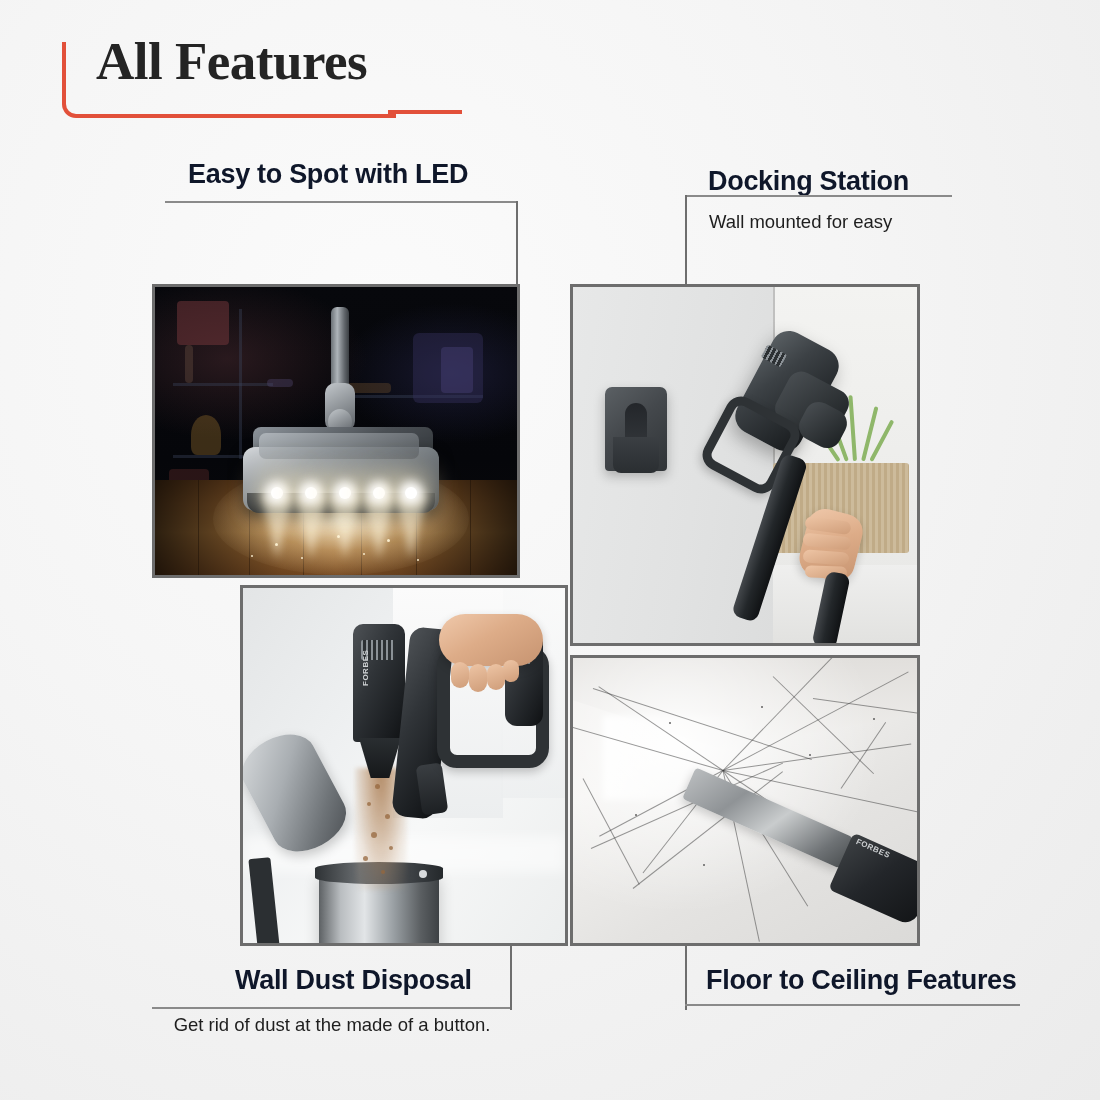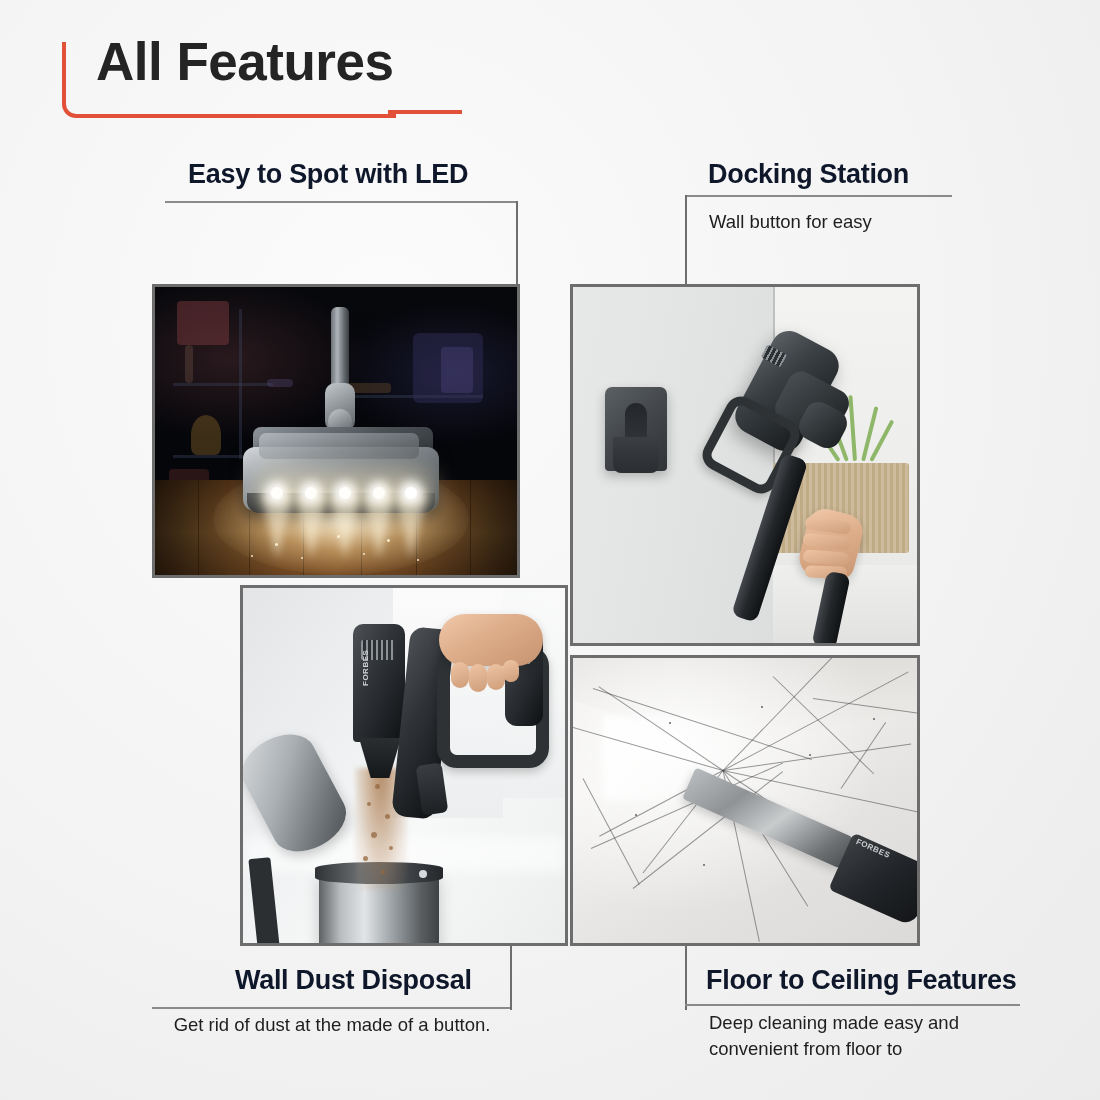--- a/index.html
+++ b/index.html
@@ -5,21 +5,21 @@
   html,body{margin:0;padding:0;}
   body{
     width:1100px;height:1100px;
     font-family:"Liberation Sans", sans-serif;
     background:radial-gradient(ellipse at 35% 30%, #fbfbfb 0%, #f5f5f5 45%, #ebebeb 100%);
     overflow:hidden;
   }
   .page{position:relative;width:1100px;height:1100px;}
 
   
-  .title-wrap{position:absolute;left:62px;top:34px;width:420px;height:100px;}
+  .title-wrap{position:absolute;left:62px;top:34px;width:420px;height:100px;font-family:Liberation Serif, serif;}
   .title-bracket{position:absolute;left:0;top:8px;width:330px;height:72px;
     border-left:4px solid #e2503a;border-bottom:4px solid #e2503a;
     border-bottom-left-radius:14px;}
   .title-bracket-ext{position:absolute;left:326px;top:76px;width:74px;height:4px;background:#e2503a;}
   .title-text{position:absolute;left:34px;top:0px;font-size:53px;font-weight:bold;
     color:#242424;letter-spacing:-0.5px;line-height:1.05;white-space:nowrap;}
 
   
   .feat-head{position:absolute;font-size:27px;font-weight:bold;color:#0f172a;
     white-space:nowrap;letter-spacing:-0.3px;}
@@ -212,24 +212,24 @@
       <div class="spark" style="left:120px;top:256px;width:3px;height:3px;"></div>
       <div class="spark" style="left:146px;top:270px;width:2px;height:2px;"></div>
       <div class="spark" style="left:182px;top:248px;width:3px;height:3px;"></div>
       <div class="spark" style="left:208px;top:266px;width:2px;height:2px;"></div>
       <div class="spark" style="left:232px;top:252px;width:3px;height:3px;"></div>
       <div class="spark" style="left:262px;top:272px;width:2px;height:2px;"></div>
       <div class="spark" style="left:96px;top:268px;width:2px;height:2px;"></div>
     </div>
   </div>
 
-  <div class="feat-head" style="left:708px;top:159px;">Docking Station</div>
+  <div class="feat-head" style="left:708px;top:166px;">Docking Station</div>
   <div class="rule-h" style="left:685px;top:195px;width:267px;"></div>
   <div class="rule-v" style="left:685px;top:195px;height:90px;"></div>
-  <div class="feat-body" style="left:709px;top:209px;width:300px;">Wall button for easy</div>
+  <div class="feat-body" style="left:709px;top:209px;width:300px;">Wall mounted for easy</div>
 
   <div class="panel" style="left:570px;top:284px;width:350px;height:362px;">
     <div class="dock-scene">
       <div class="dock-wall-l"></div>
       <div class="dock-wall-r"></div>
       <div class="dock-seam" style="left:58%;"></div>
       <div class="dock-floor"></div>
       <div class="dock-sofa" style="left:58%;top:176px;right:8px;height:90px;"></div>
       <div class="dock-plant" style="left:254px;top:96px;width:60px;height:78px;">
         <div class="plant-leaf" style="left:26px;bottom:0;height:66px;transform:rotate(-4deg);"></div>
@@ -343,15 +343,14 @@
            transform-origin:left center;"></div>
       <div class="crevice-grip" style="left:268px;top:172px;width:92px;height:62px;transform:rotate(24deg);
            transform-origin:left center;"></div>
       <div class="brand" style="left:282px;top:186px;transform:rotate(24deg);">FORBES</div>
     </div>
   </div>
 
   <div class="rule-v" style="left:685px;top:946px;height:64px;"></div>
   <div class="rule-h" style="left:685px;top:1004px;width:335px;"></div>
   <div class="feat-head" style="left:706px;top:965px;">Floor to Ceiling Features</div>
-  <div class="feat-body" style="left:709px;top:1010px;width:300px;">Deep cleaning made easy and convenient from floor to</div>
 
 </div>
 
 </body></html>

